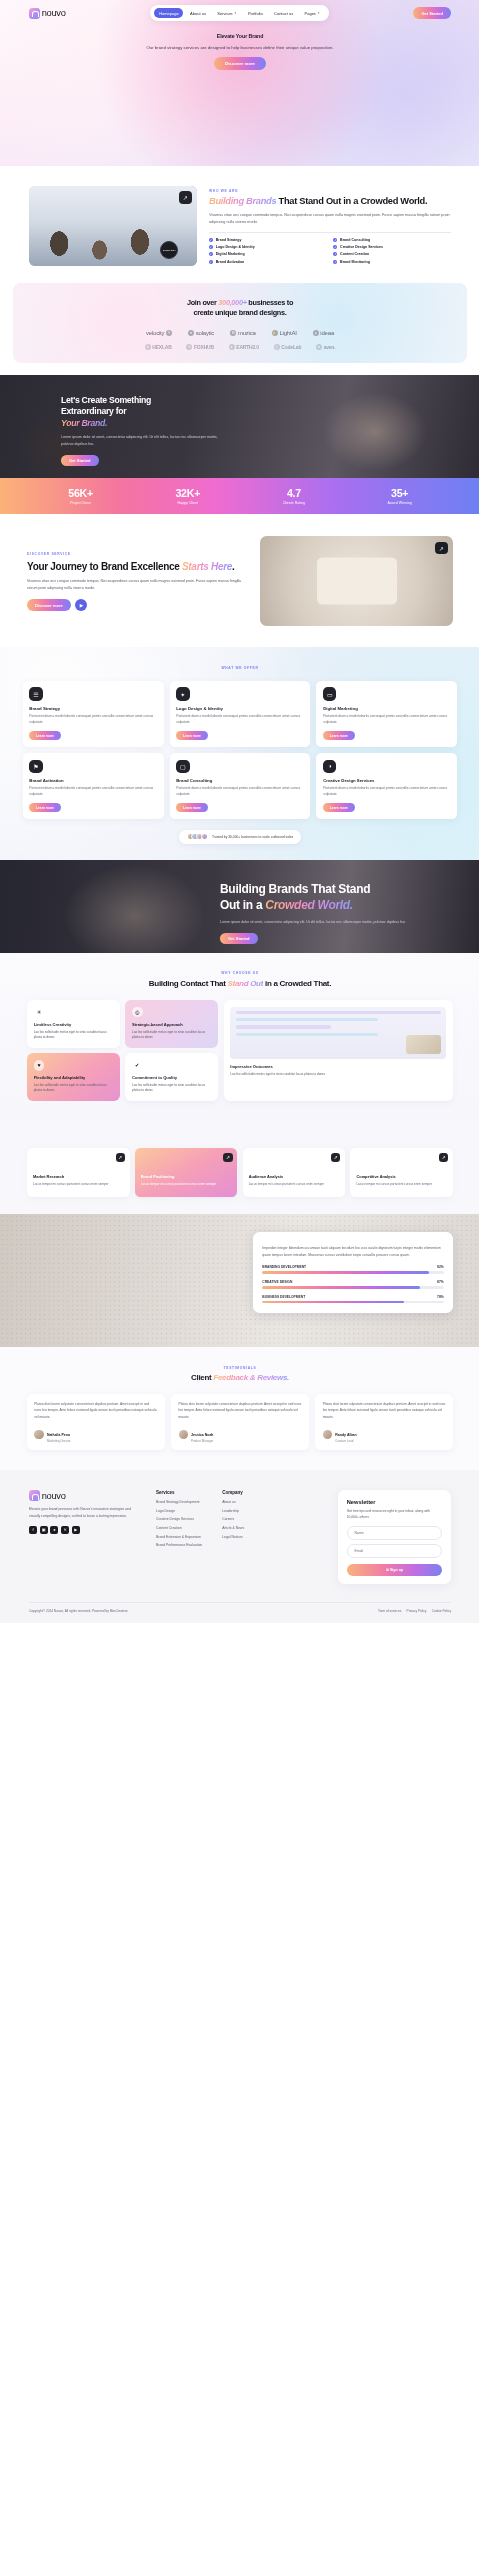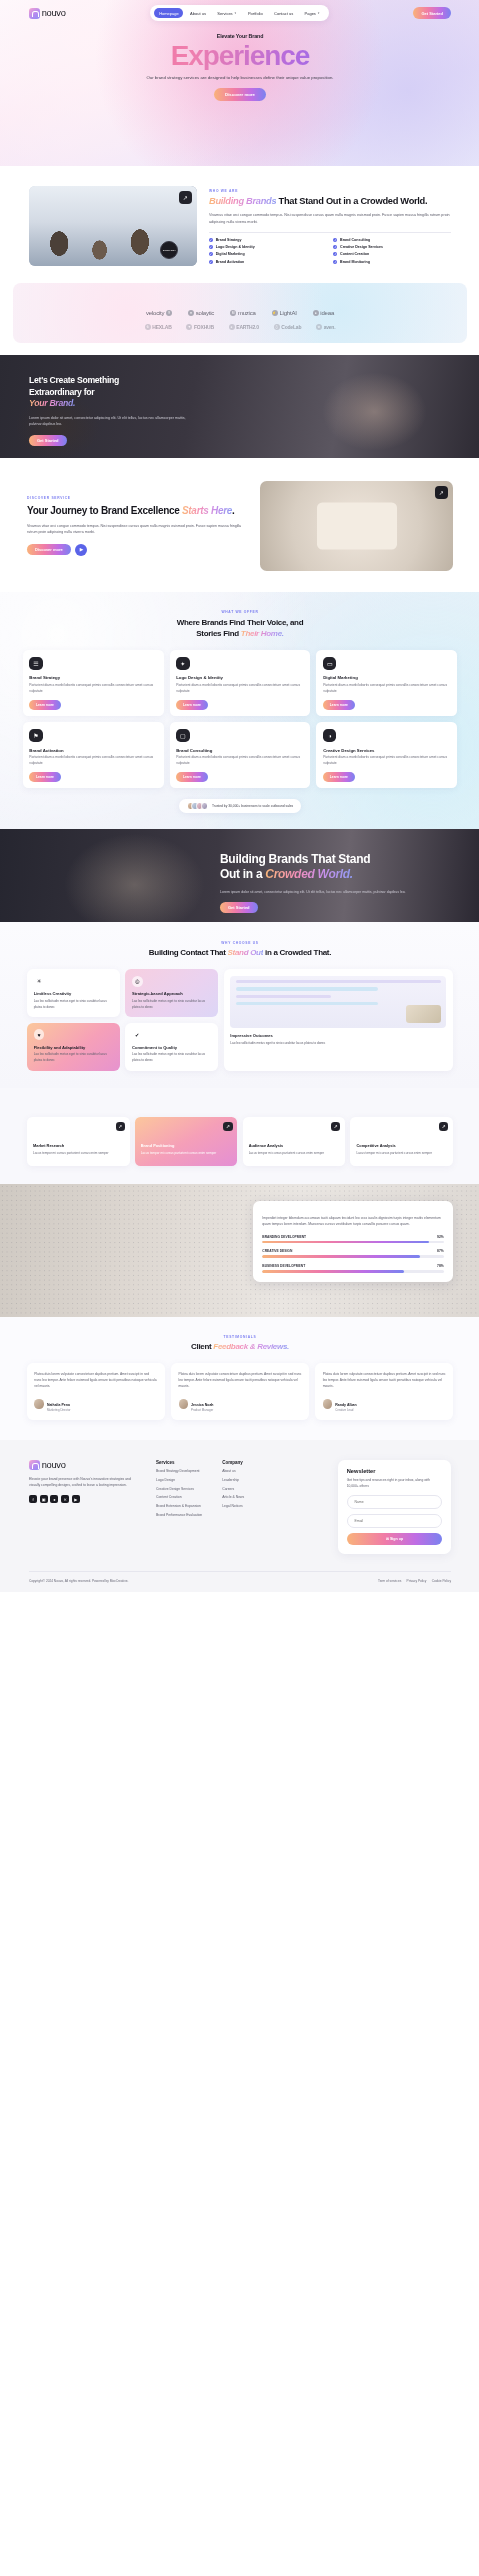--- a/index.html
+++ b/index.html
@@ -117,20 +117,21 @@
   .brandlogo{display:flex;align-items:center;gap:1.7px;opacity:.82;}
   .blmark{width:6px;height:6px;border-radius:50%;background:#9a9aa6;display:flex;align-items:center;justify-content:center;color:#fff;font-size:3.3px;}
   .blname{font-size:6px;font-weight:500;color:#4a4a56;letter-spacing:-0.2px;}
   .logos-row.two{gap:14.7px;margin-top:8px;opacity:.55;}
   .logos-row.two .blname{font-size:5px;font-weight:700;}
 
   
   .darkcta{
     position:relative;height:103px;margin-top:12px;overflow:hidden;
     background:linear-gradient(100deg,#2b2a33 0%,#3a3640 40%,#5b5660 70%,#2e2b34 100%);
+    padding-left:32px;
   }
   .darkcta::before{
     content:"";position:absolute;inset:0;
     background:
       radial-gradient(ellipse 80px 60px at 78% 55%, rgba(200,175,160,.45), transparent 65%),
       radial-gradient(ellipse 60px 47px at 12% 70%, rgba(60,50,45,.6), transparent 70%);
   }
   .darkcta-inner{position:relative;z-index:2;padding:20px 29px;max-width:220px;}
   .dc-h{font-size:8.7px;font-weight:800;color:#fff;line-height:1.3;letter-spacing:-0.3px;}
   .dc-p{font-size:3.6px;color:#cfcdd6;line-height:1.9;margin-top:5.3px;}
@@ -319,21 +320,20 @@
         <div class="navlink">
             <span>Pages</span>
             <span class="caret">▼</span>
           </div>
       </div>
       <button class="grad-btn">Get Started</button>
     </div>
 
     <div class="hero-center">
       <div class="hero-kicker">Elevate Your Brand</div>
-      <div class="hero-title">Experience</div>
       <div class="hero-sub">Our brand strategy services are designed to help businesses define their unique value proposition.</div>
       <button class="grad-btn hero-btn">Discover more</button>
     </div>
   </section>
 
   <section class="who">
     <div class="who-img">
       <div class="ppl"></div>
       <div class="who-arrow">↗</div>
       <div class="who-badge">SINCE 2024</div>
@@ -374,20 +374,24 @@
           </div>
         <div class="feat">
             <span class="chk">✓</span>
             <span>Brand Monitoring</span>
           </div>
       </div>
     </div>
   </section>
 
   <section class="clients">
+    <h2 class="clients-h">
+      <span>Join over </span><span class="grad-text">300,000+</span><span> businesses to</span><br>
+      <span>create unique brand designs.</span>
+    </h2>
     <div class="logos-row">
       <div class="brandlogo">
           <span class="blname">velocity</span>
           <span class="blmark">9</span>
         </div>
       <div class="brandlogo">
           <span class="blmark">♥</span>
           <span class="blname">solaytic</span>
         </div>
       <div class="brandlogo">
@@ -432,43 +436,57 @@
       <h2 class="dc-h">
         <span>Let's Create Something</span><br>
         <span>Extraordinary for</span><br>
         <span class="grad-text">Your Brand.</span>
       </h2>
       <p class="dc-p">Lorem ipsum dolor sit amet, consectetur adipiscing elit. Ut elit tellus, luctus nec ullamcorper mattis, pulvinar dapibus leo.</p>
       <button class="grad-btn dc-btn">Get Started</button>
     </div>
   </section>
 
+  <section class="stats">
+    <div class="stat">
+        <div class="stat-n">56K+</div>
+        <div class="stat-l">Project Done</div>
+      </div>
+    <div class="stat">
+        <div class="stat-n">32K+</div>
+        <div class="stat-l">Happy Client</div>
+      </div>
+    <div class="stat">
+        <div class="stat-n">4.7</div>
+        <div class="stat-l">Clients Rating</div>
+      </div>
+    <div class="stat">
+        <div class="stat-n">35+</div>
+        <div class="stat-l">Award Winning</div>
+      </div>
+  </section>
 
   <section class="journey">
     <div class="j-left">
       <div class="eyebrow">DISCOVER SERVICE</div>
       <h2 class="j-h"><span>Your Journey to Brand Excellence </span><span class="grad-text">Starts Here</span><span>.</span></h2>
       <p class="j-p">Vivamus vitae orci congue commodo tempus. Nisi suspendisse cursus quam nulla magnis euismod proin. Fusce sapien massa fringilla rutrum proin adipiscing nulla viverra morbi.</p>
       <div class="j-actions">
         <button class="grad-btn">Discover more</button>
         <div class="playbtn">▶</div>
       </div>
     </div>
     <div class="j-img">
       <div class="tbl"></div>
       <div class="j-arrow">↗</div>
     </div>
   </section>
 
   <section class="offer">
     <div class="eyebrow">WHAT WE OFFER</div>
-    <h2 class="offer-h">
-      <span>Where Brands Find Their Voice, and</span><br>
-      <span>Stories Find </span><span class="grad-text">Their Home.</span>
-    </h2>
     <div class="cards">
       <div class="card">
         <div class="dark-ico">☰</div>
         <div class="card-t">Brand Strategy</div>
         <div class="card-p">Parturient diam a morbi lobortis consequat primis convallis consectetuer amet cursus vulputate</div>
         <button class="grad-btn card-b">Learn more</button>
       </div>
       <div class="card">
         <div class="dark-ico">✦</div>
         <div class="card-t">Logo Design &amp; Identity</div>

